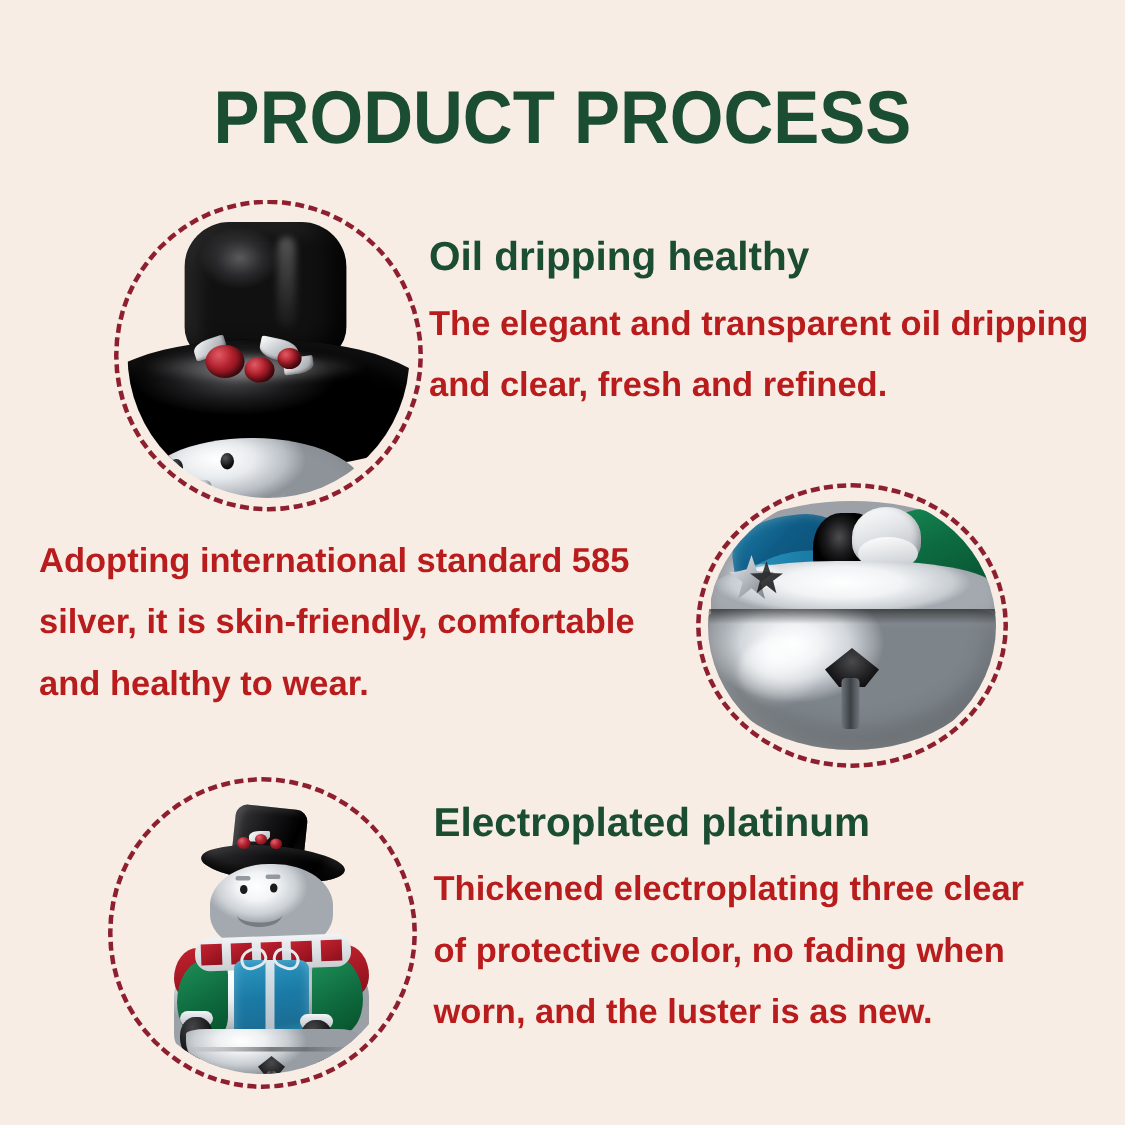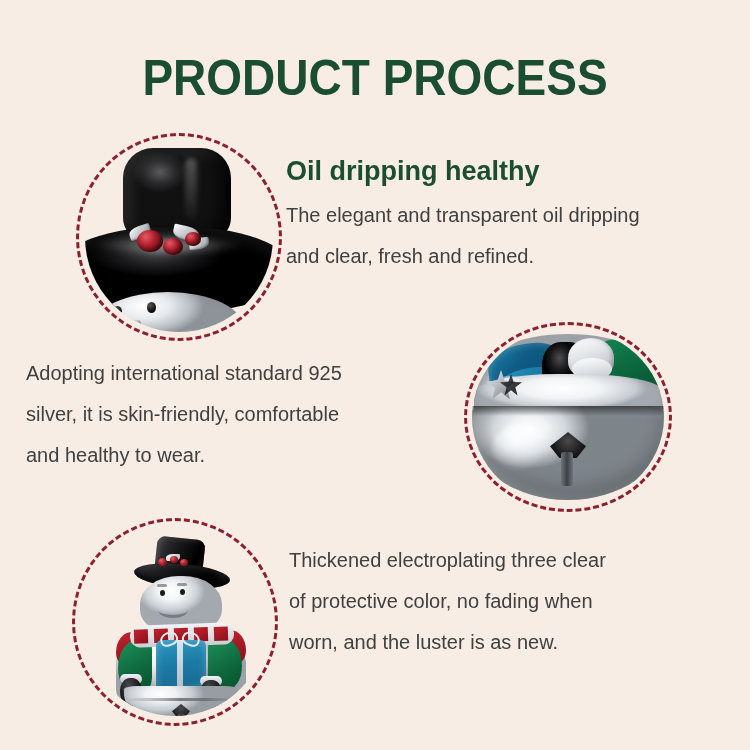--- a/index.html
+++ b/index.html
@@ -39,23 +39,23 @@
 
   
   .block-heading {
     font-size: 27px;
     font-weight: bold;
     color: #1a4d32;
     line-height: 1.2;
     white-space: nowrap;
   }
   .block-body {
-    font-size: 20px;
-    font-weight: normal;
-    color: #404040;
+    font-size: 23px;
+    font-weight: bold;
+    color: #b91c1c;
     line-height: 41px;
     margin-top: 8px;
   }
   .block-body .ln { display: block; white-space: nowrap; }
 
   #block-oil  { position: absolute; left: 286px; top: 155px; width: 462px; }
   #block-silver { position: absolute; left: 26px;  top: 345px; width: 440px; }
   #block-plating { position: absolute; left: 289px; top: 532px; width: 460px; }
 
   
@@ -545,21 +545,21 @@
   <div id="block-oil">
     <div class="block-heading">Oil dripping healthy</div>
     <div class="block-body">
       <span class="ln">The elegant and transparent oil dripping</span>
       <span class="ln">and clear, fresh and refined.</span>
     </div>
   </div>
 
   <div id="block-silver">
     <div class="block-body">
-      <span class="ln">Adopting international standard 925</span>
+      <span class="ln">Adopting international standard 585</span>
       <span class="ln">silver, it is skin-friendly, comfortable</span>
       <span class="ln">and healthy to wear.</span>
     </div>
   </div>
 
   <div class="circle-wrap" id="circle-bell">
     <div class="photo-clip">
       <div class="bell-macro">
         <div class="bm-top">
           <div class="bm-teal"></div>
@@ -620,20 +620,21 @@
         <div class="sm-bell"></div>
         <div class="sm-bell-line"></div>
         <div class="sm-bell-slot"></div>
         <div class="sm-bell-stem"></div>
       </div>
     </div>
     <div class="dash-ring"></div>
   </div>
 
   <div id="block-plating">
+    <div class="block-heading">Electroplated platinum</div>
     <div class="block-body">
       <span class="ln">Thickened electroplating three clear</span>
       <span class="ln">of protective color, no fading when</span>
       <span class="ln">worn, and the luster is as new.</span>
     </div>
   </div>
 
 </div>
 
 </body></html>

